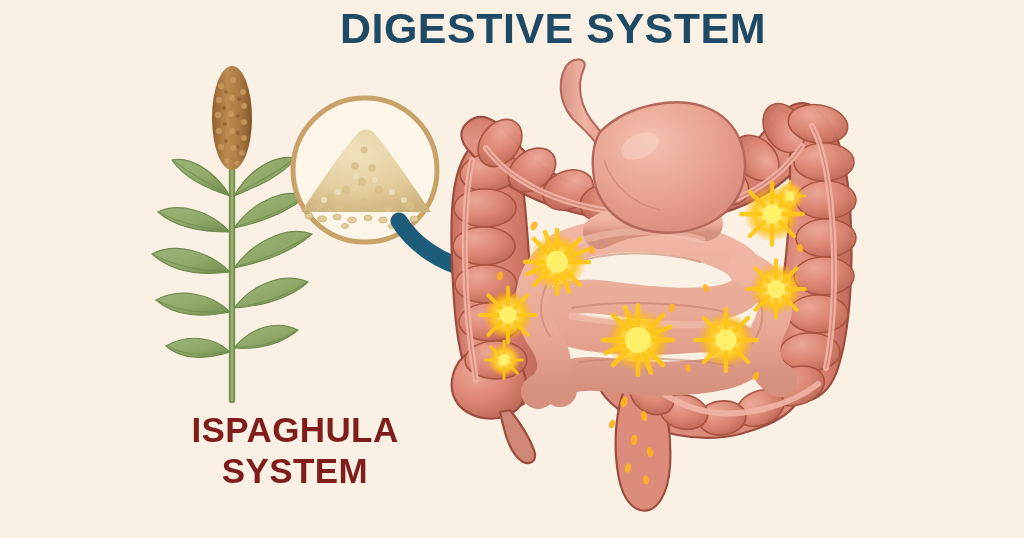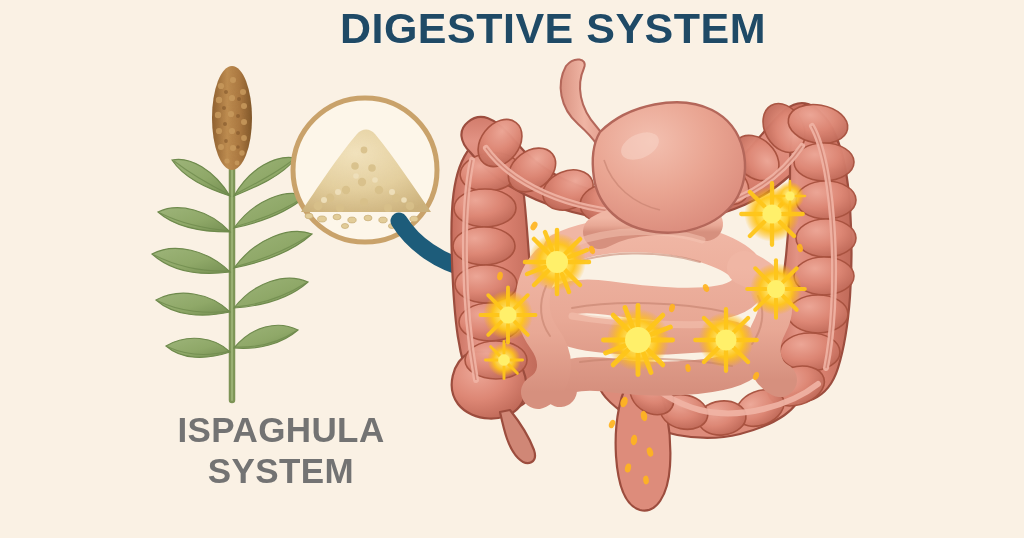--- a/index.html
+++ b/index.html
@@ -35,30 +35,30 @@
     font-size: 43px;
     letter-spacing: 0.5px;
     color: #1f4a66;
     line-height: 1.05;
     white-space: nowrap;
     text-shadow: 0 1px 0 rgba(255,255,255,0.35);
     user-select: none;
   }
   #plant-caption {
     position: absolute;
-    left: 104px;
+    left: 118px;
     top: 409px;
     width: 354px;
     text-align: center;
     font-family: "Liberation Sans", sans-serif;
     font-weight: 700;
     font-size: 35px;
     letter-spacing: 0.4px;
     line-height: 1.18;
-    color: #737373;
+    color: #7f1d1d;
     user-select: none;
   }
   #plant-caption .cap-line { display: block; }
 </style>
 </head>
 <body>
 
 <div id="stage">
 
   <svg class="layer" viewBox="0 0 1024 538" xmlns="http://www.w3.org/2000/svg">

